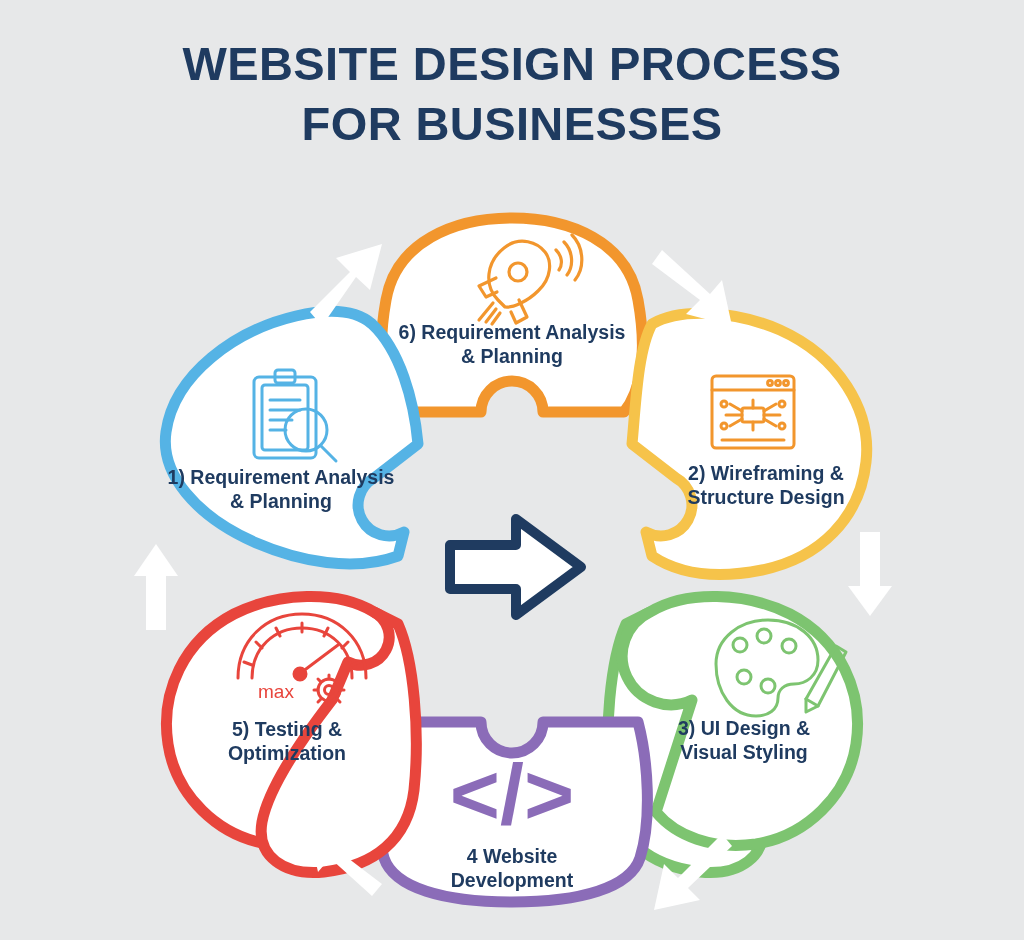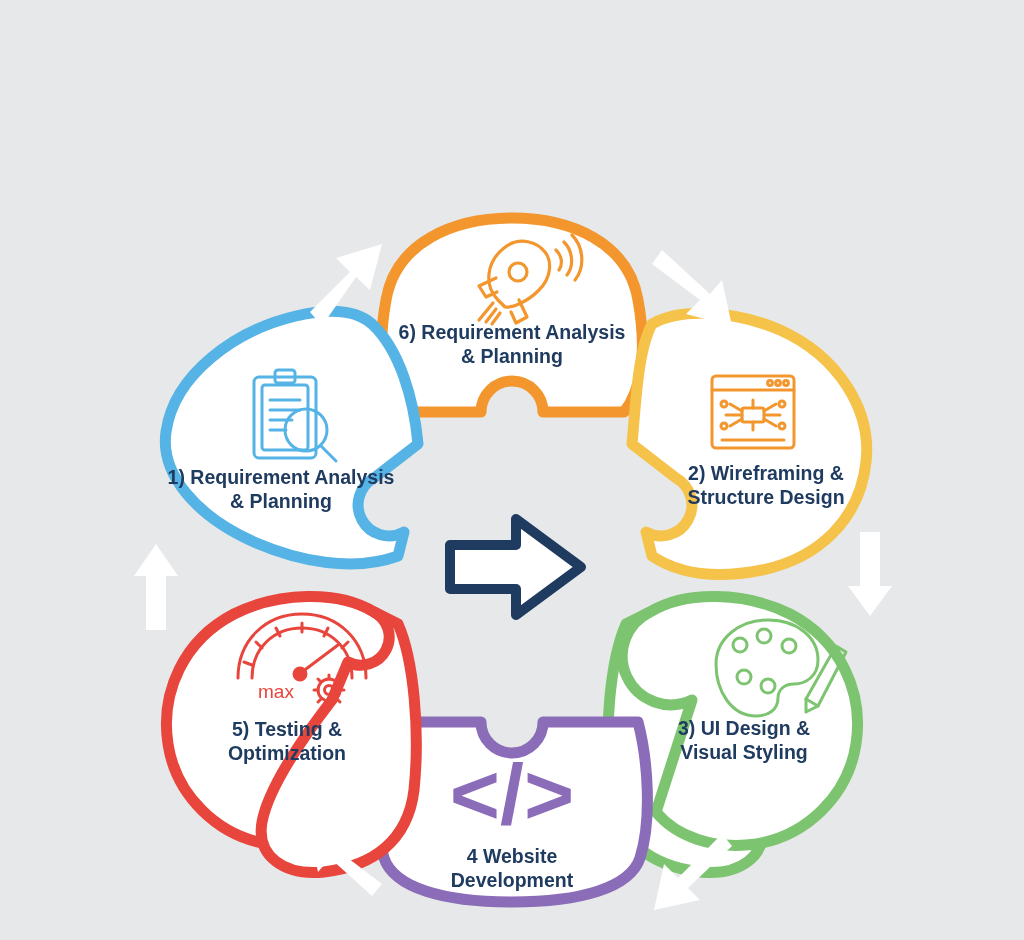--- a/index.html
+++ b/index.html
@@ -65,20 +65,24 @@
     font-size: 86px;
     fill: #8b6cb8;
     text-anchor: middle;
   }
 </style>
 </head>
 <body>
 
 <div id="stage">
 
+  <div class="title-block">
+    <p class="title-line">WEBSITE DESIGN PROCESS</p>
+    <p class="title-line">FOR BUSINESSES</p>
+  </div>
 
   <svg class="diagram" viewBox="0 0 1024 940">
 
     <g>
       <path fill="#ffffff" stroke="#f2962d" stroke-width="11" stroke-linejoin="round" d="M 512 218
                C 570 218 628 242 638 300
                C 648 356 640 392 624 412
                L 543 412
                A 22 22 0 0 0 481 412
                L 400 412

